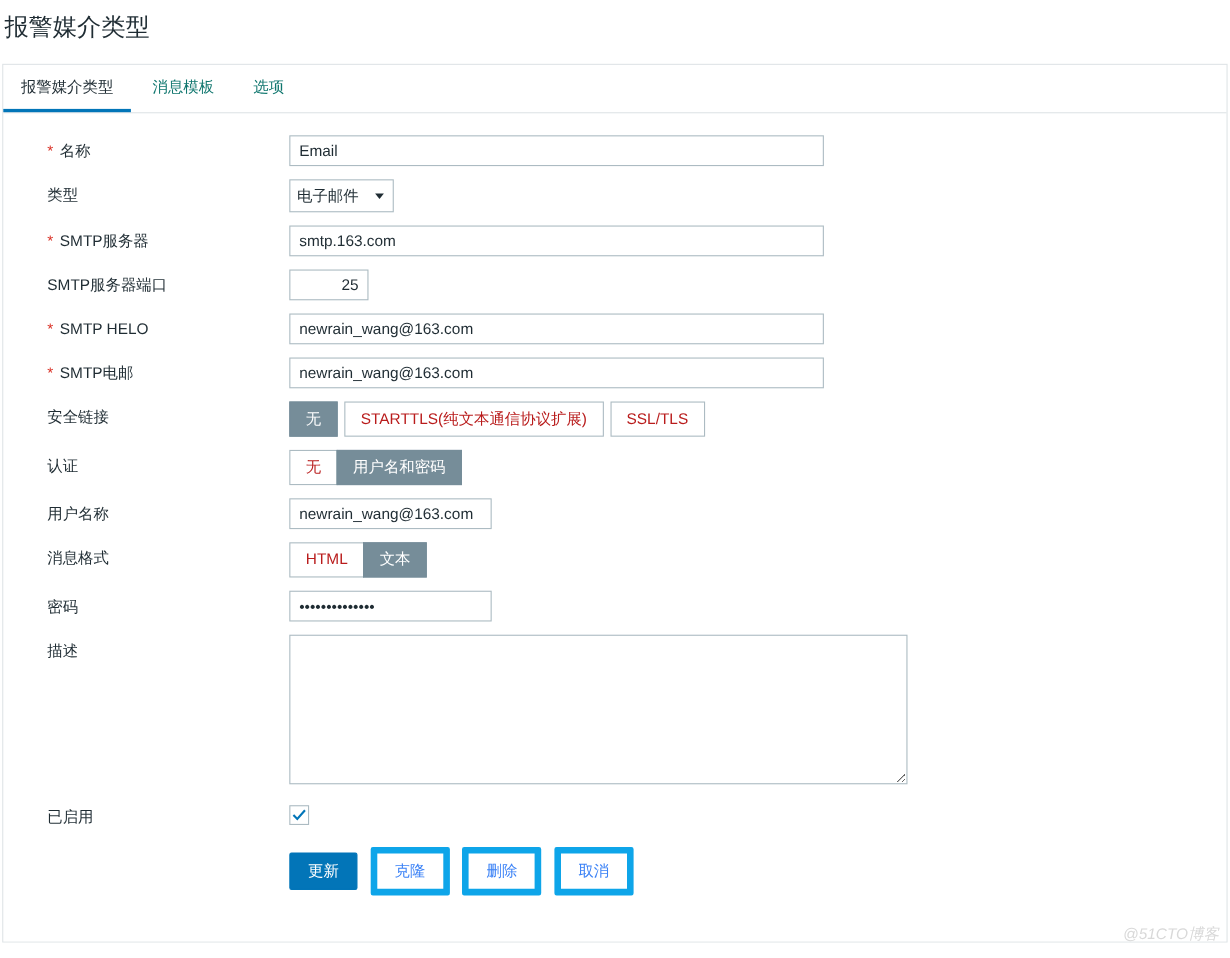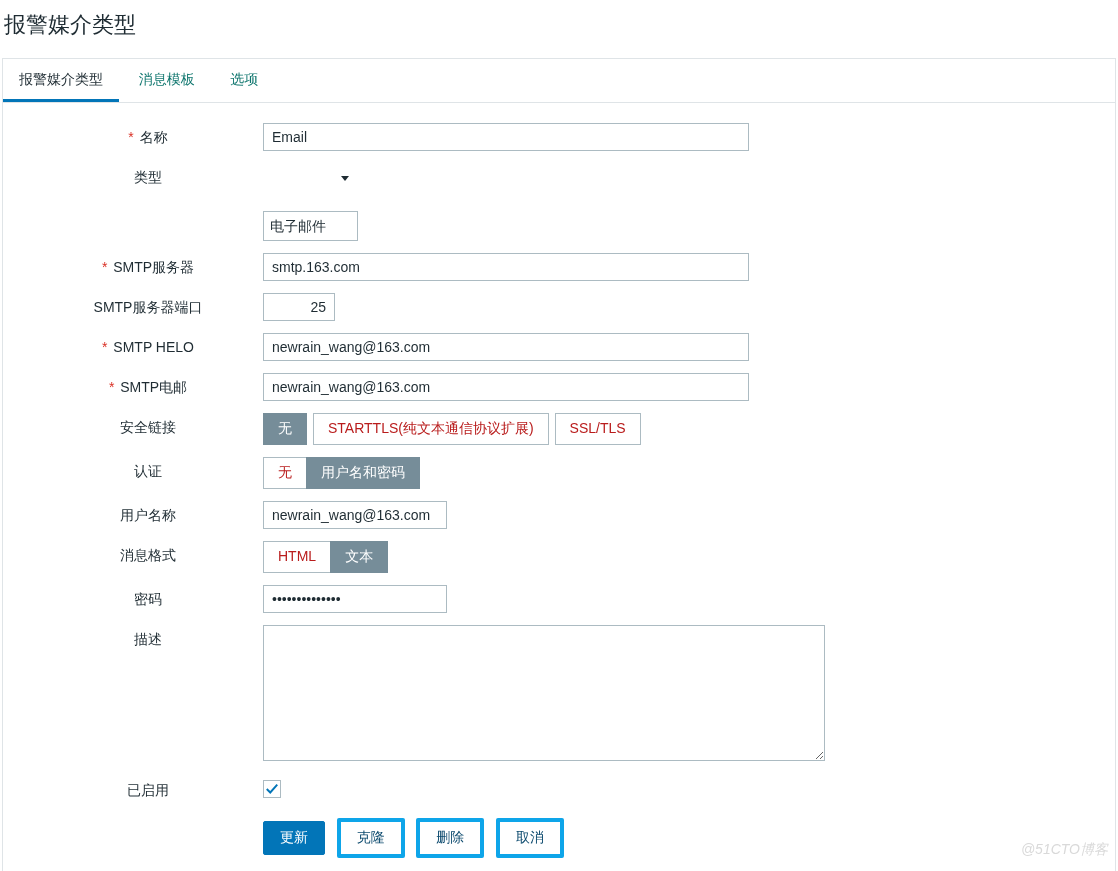--- a/index.html
+++ b/index.html
@@ -39,21 +39,21 @@
 .form-body {
   padding: 20px 40px 30px 40px;
 }
 .row {
   display: flex;
   align-items: flex-start;
   margin-bottom: 12px;
 }
 .label {
   width: 220px;
-  text-align: center;
+  text-align: left;
   padding-right: 10px;
   padding-top: 6px;
   font-size: 14px;
   color: #1f2c33;
   flex-shrink: 0;
 }
 .req { color: #d93025; margin-right: 2px; }
 .field { flex: 0 0 auto; }
 input[type="text"], input[type="password"], textarea, select {
   border: 1px solid #acbbc2;
@@ -62,21 +62,21 @@
   color: #1f2c33;
   background: #fff;
   font-family: inherit;
 }
 .w-wide { width: 486px; }
 .w-port { width: 72px; text-align: right; }
 .w-user { width: 184px; }
 .w-pass { width: 184px; }
 select { height: 30px; padding: 4px 6px; width: 95px; }
 .select-wrap { position: relative; display: inline-block; }
-.select-wrap select { appearance: none; -webkit-appearance: none; padding-right: 24px; margin-top: 48px; }
+.select-wrap select { appearance: none; -webkit-appearance: none; padding-right: 24px; }
 .select-wrap::after {
   content: "";
   position: absolute;
   right: 9px;
   top: 13px;
   width: 0; height: 0;
   border-left: 4px solid transparent;
   border-right: 4px solid transparent;
   border-top: 5px solid #1f2c33;
   pointer-events: none;
@@ -122,22 +122,22 @@
   margin-right: 8px;
   font-family: Liberation Serif, serif;
 }
 .btn-primary {
   background: #0275b8;
   color: #fff;
   border: 1px solid #0275b8;
 }
 .btn-secondary {
   background: #fff;
-  color: #0c4a6e;
-  border: 4px solid #0ea5e9;
+  color: #3b82f6;
+  border: 6px solid #0ea5e9;
 }
 .watermark {
   position: fixed;
   bottom: 12px;
   right: 10px;
   color: #d9d9d9;
   font-size: 14px;
   font-style: italic;
 }
 </style>

